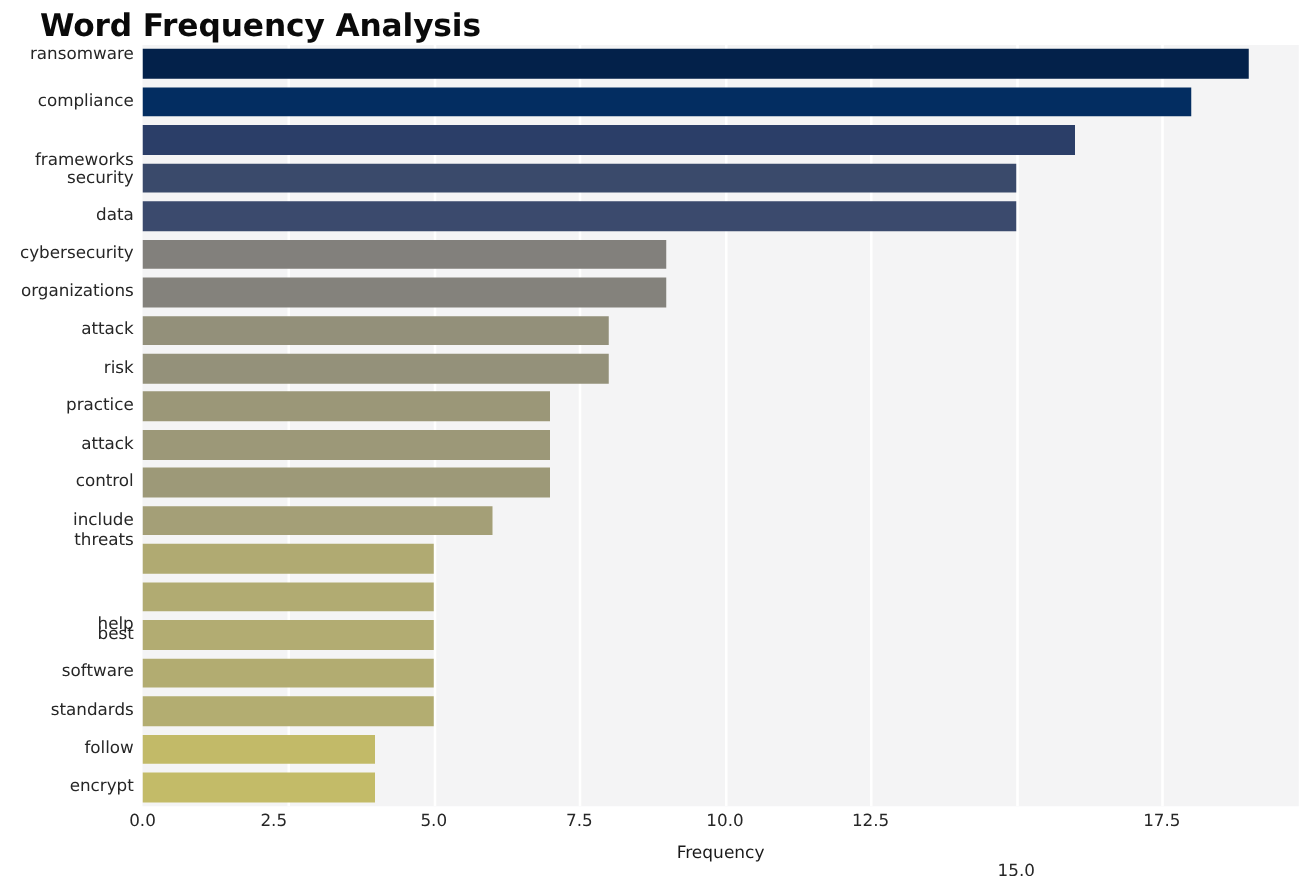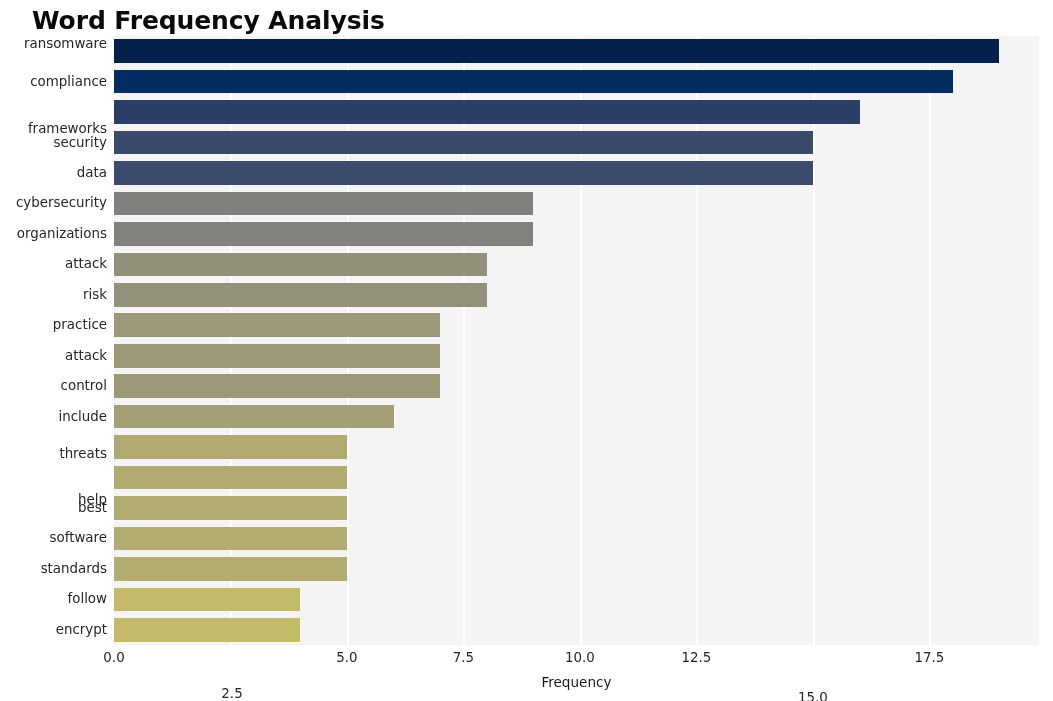--- a/index.html
+++ b/index.html
@@ -210,32 +210,32 @@
       <div class="y-tick-label" style="top: 99.575px;">security</div>
       <div class="y-tick-label" style="top: 130.025px;">data</div>
       <div class="y-tick-label" style="top: 160.475px; padding-left: 42px;">cybersecurity</div>
       <div class="y-tick-label" style="top: 190.925px;">organizations</div>
       <div class="y-tick-label" style="top: 221.375px;">attack</div>
       <div class="y-tick-label" style="top: 251.825px;">risk</div>
       <div class="y-tick-label" style="top: 282.275px;">practice</div>
       <div class="y-tick-label" style="top: 312.725px;">attack</div>
       <div class="y-tick-label" style="top: 343.175px;">control</div>
       <div class="y-tick-label" style="top: 373.625px;">include</div>
-      <div class="y-tick-label" style="top: 411px;">threats</div>
+      <div class="y-tick-label" style="top: 390px;">threats</div>
       <div class="y-tick-label" style="top: 457px; text-align: right;">help</div>
       <div class="y-tick-label" style="top: 464.975px;">best</div>
       <div class="y-tick-label" style="top: 495.425px;">software</div>
       <div class="y-tick-label" style="top: 525.875px;">standards</div>
       <div class="y-tick-label" style="top: 556.325px;">follow</div>
       <div class="y-tick-label" style="top: 586.775px;">encrypt</div>
     </div>
 
   <div id="x-tick-labels">
       <div class="x-tick-label" style="left: 114px;">0.0</div>
-      <div class="x-tick-label" style="left: 232px; margin-top: 36px;">2.5</div>
+      <div class="x-tick-label" style="left: 219px;">2.5</div>
       <div class="x-tick-label" style="left: 346.997px;">5.0</div>
       <div class="x-tick-label" style="left: 463.496px;">7.5</div>
       <div class="x-tick-label" style="left: 579.995px;">10.0</div>
       <div class="x-tick-label" style="left: 696.494px;">12.5</div>
       <div class="x-tick-label" style="left: 812.992px; margin-top: 40px;">15.0</div>
       <div class="x-tick-label" style="left: 929.491px;">17.5</div>
     </div>
 
   <div id="x-axis-title">Frequency</div>
 

